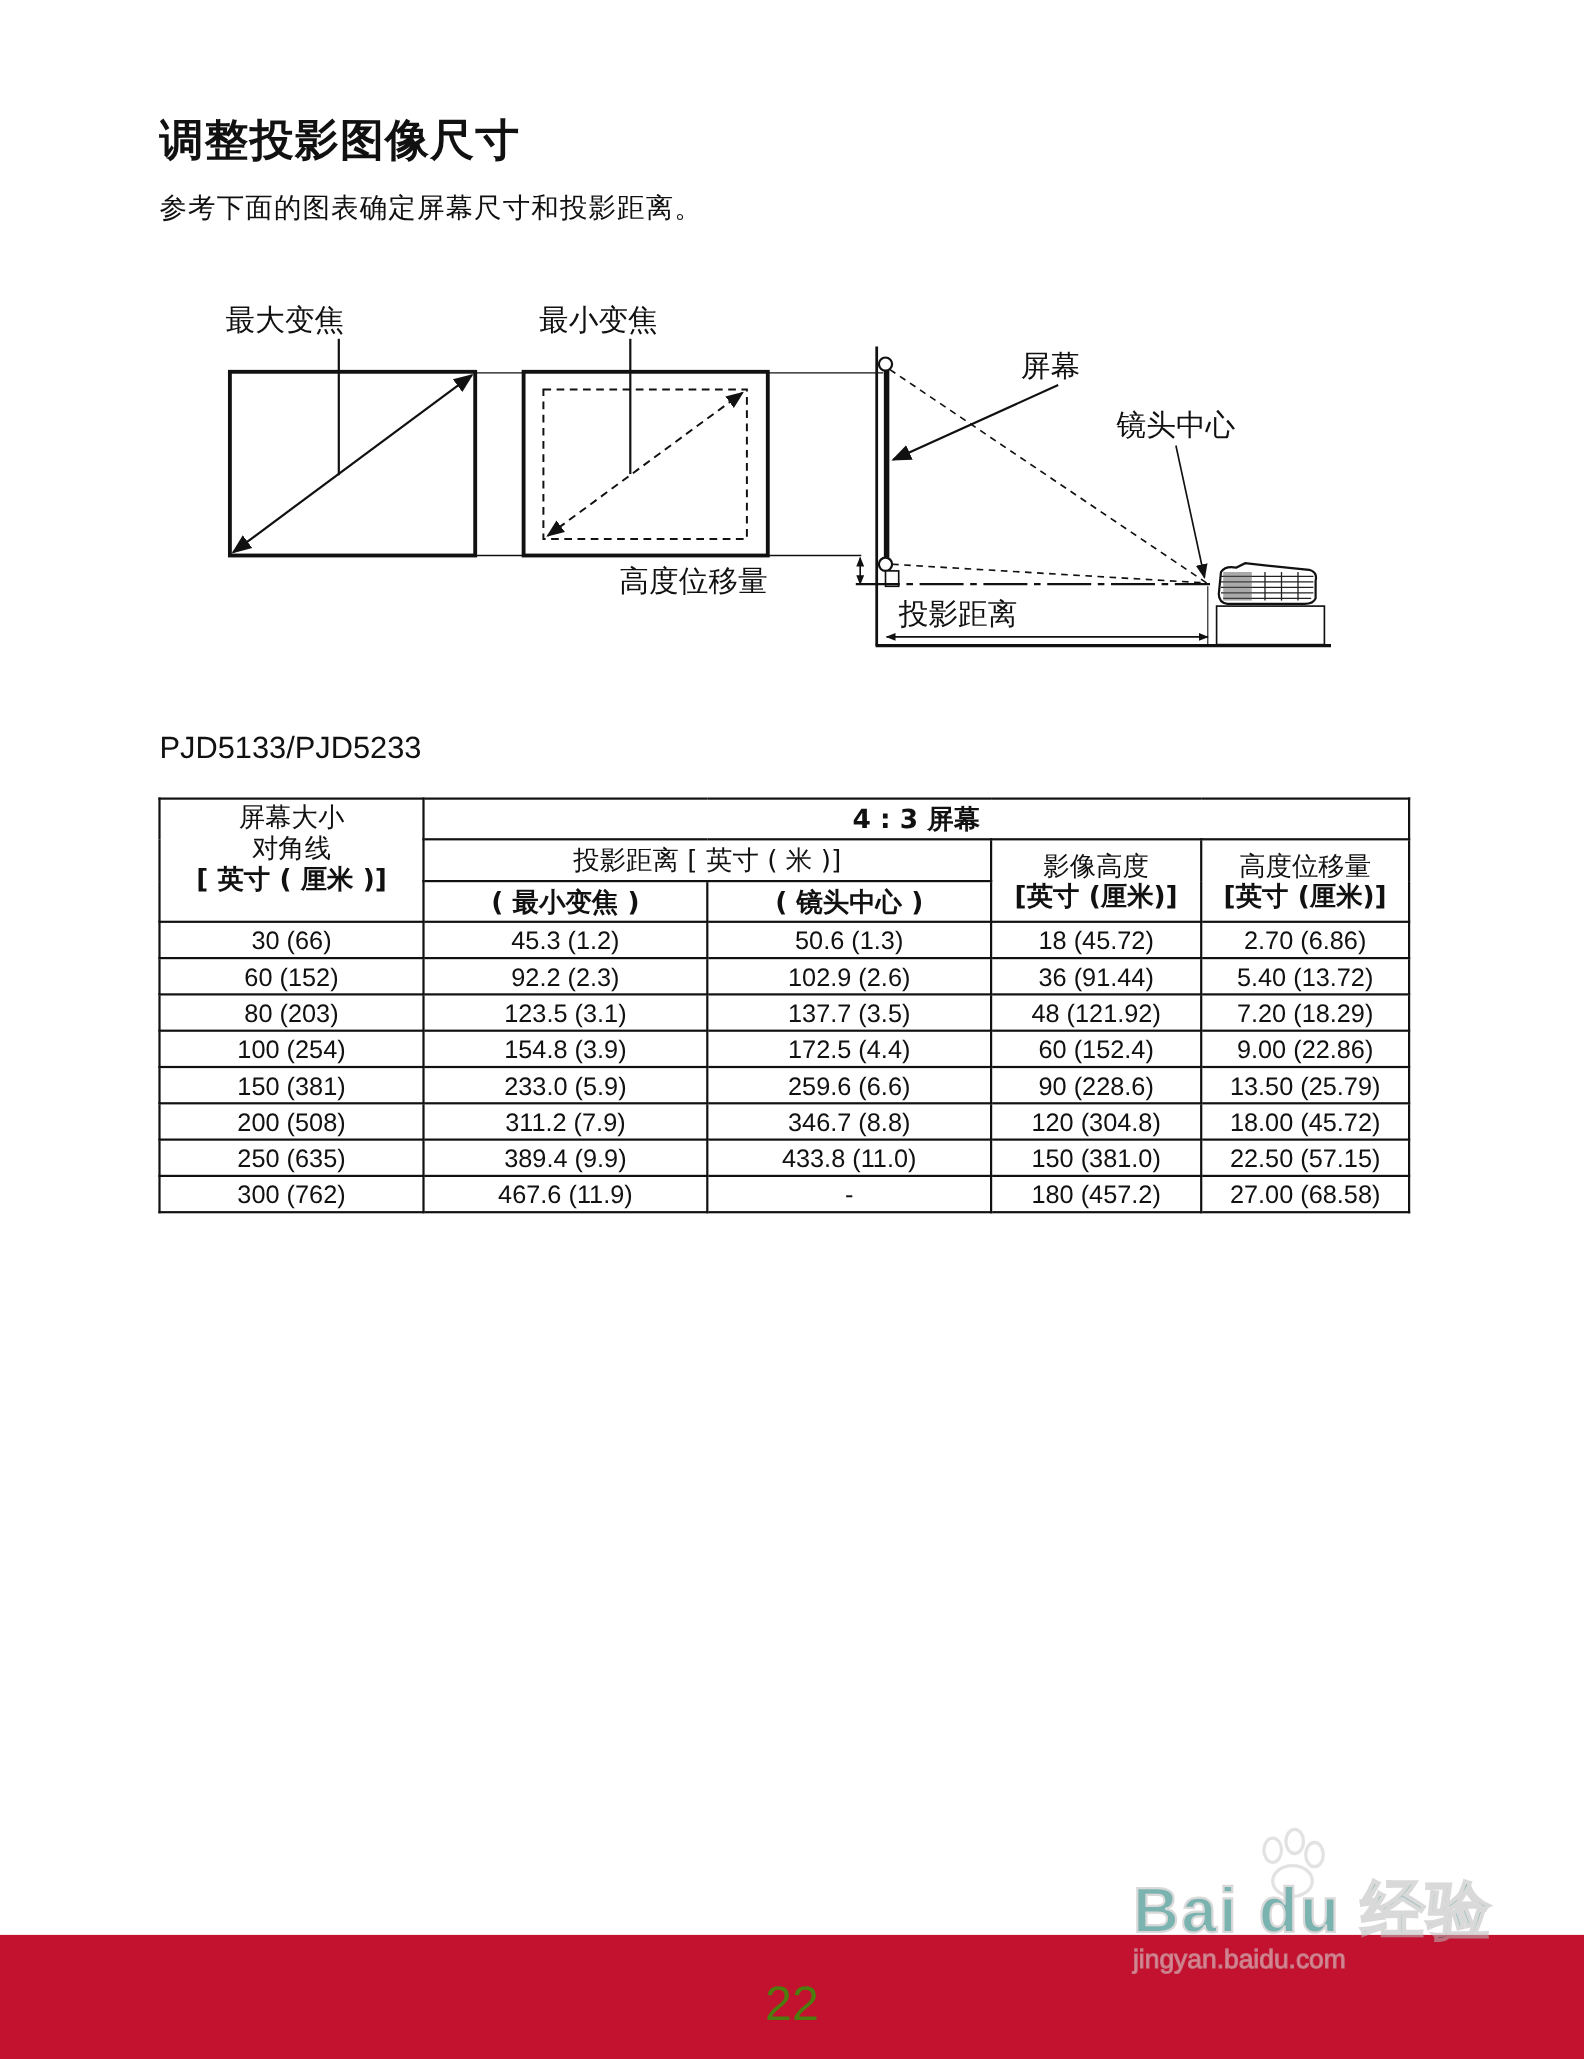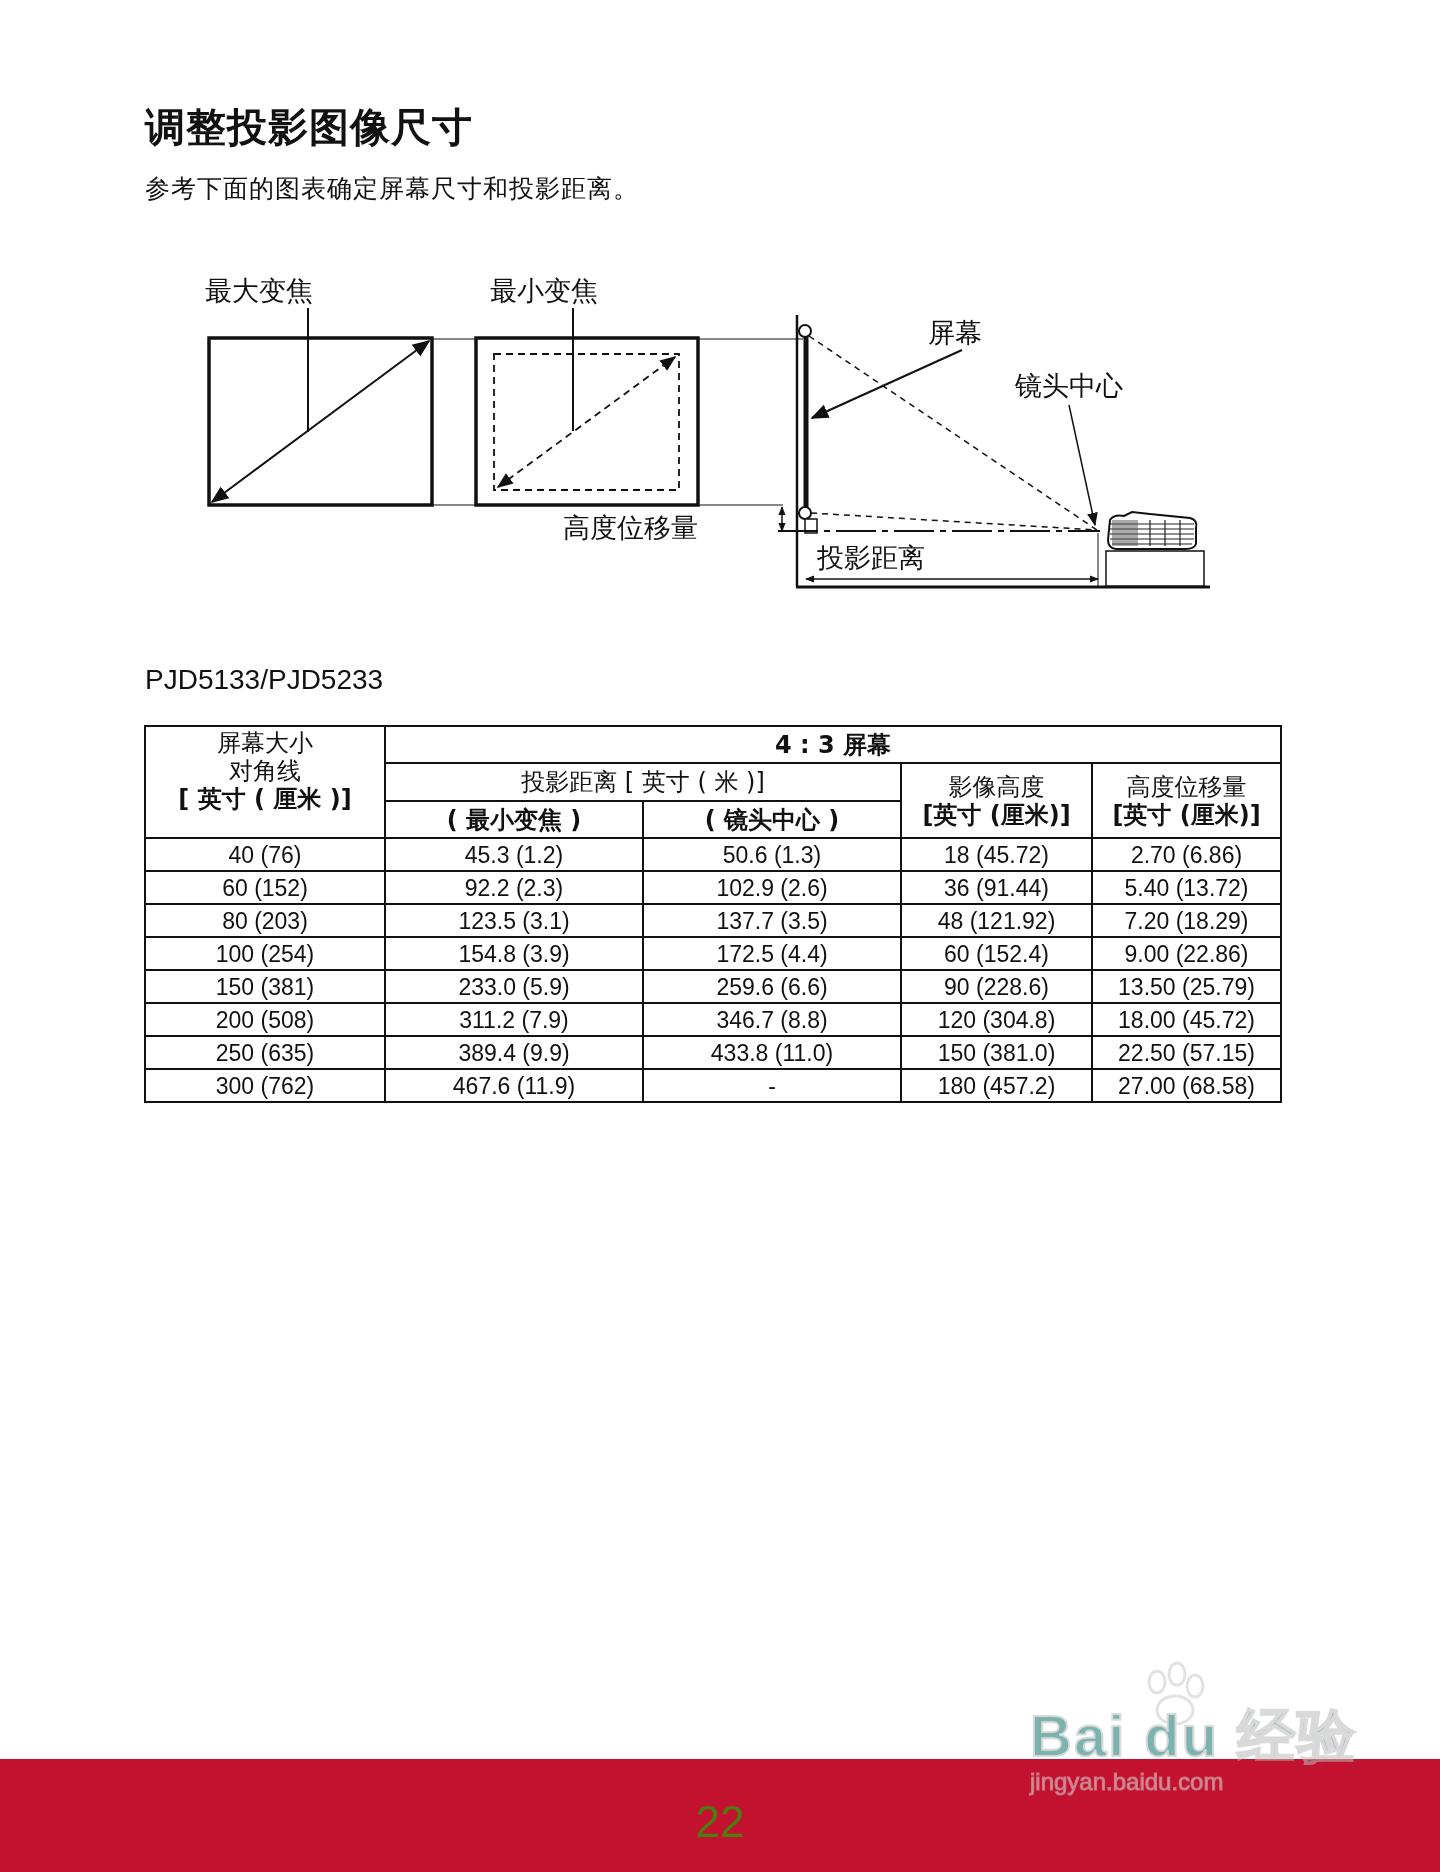--- a/index.html
+++ b/index.html
@@ -130,21 +130,21 @@
         <div style="font-weight:bold">[英寸 (厘米)]</div>
       </th>
     </tr>
     <tr style="height:37px">
       <th style="font-weight:bold">( 最小变焦 )</th>
       <th style="font-weight:bold">( 镜头中心 )</th>
     </tr>
   </thead>
   <tbody>
     <tr>
-      <td>40 (76)</td>
+      <td>30 (66)</td>
         <td>45.3 (1.2)</td>
         <td>50.6 (1.3)</td>
         <td>18 (45.72)</td>
         <td>2.70 (6.86)</td>
     </tr>
     <tr>
       <td>60 (152)</td>
         <td>92.2 (2.3)</td>
         <td>102.9 (2.6)</td>
         <td>36 (91.44)</td>

